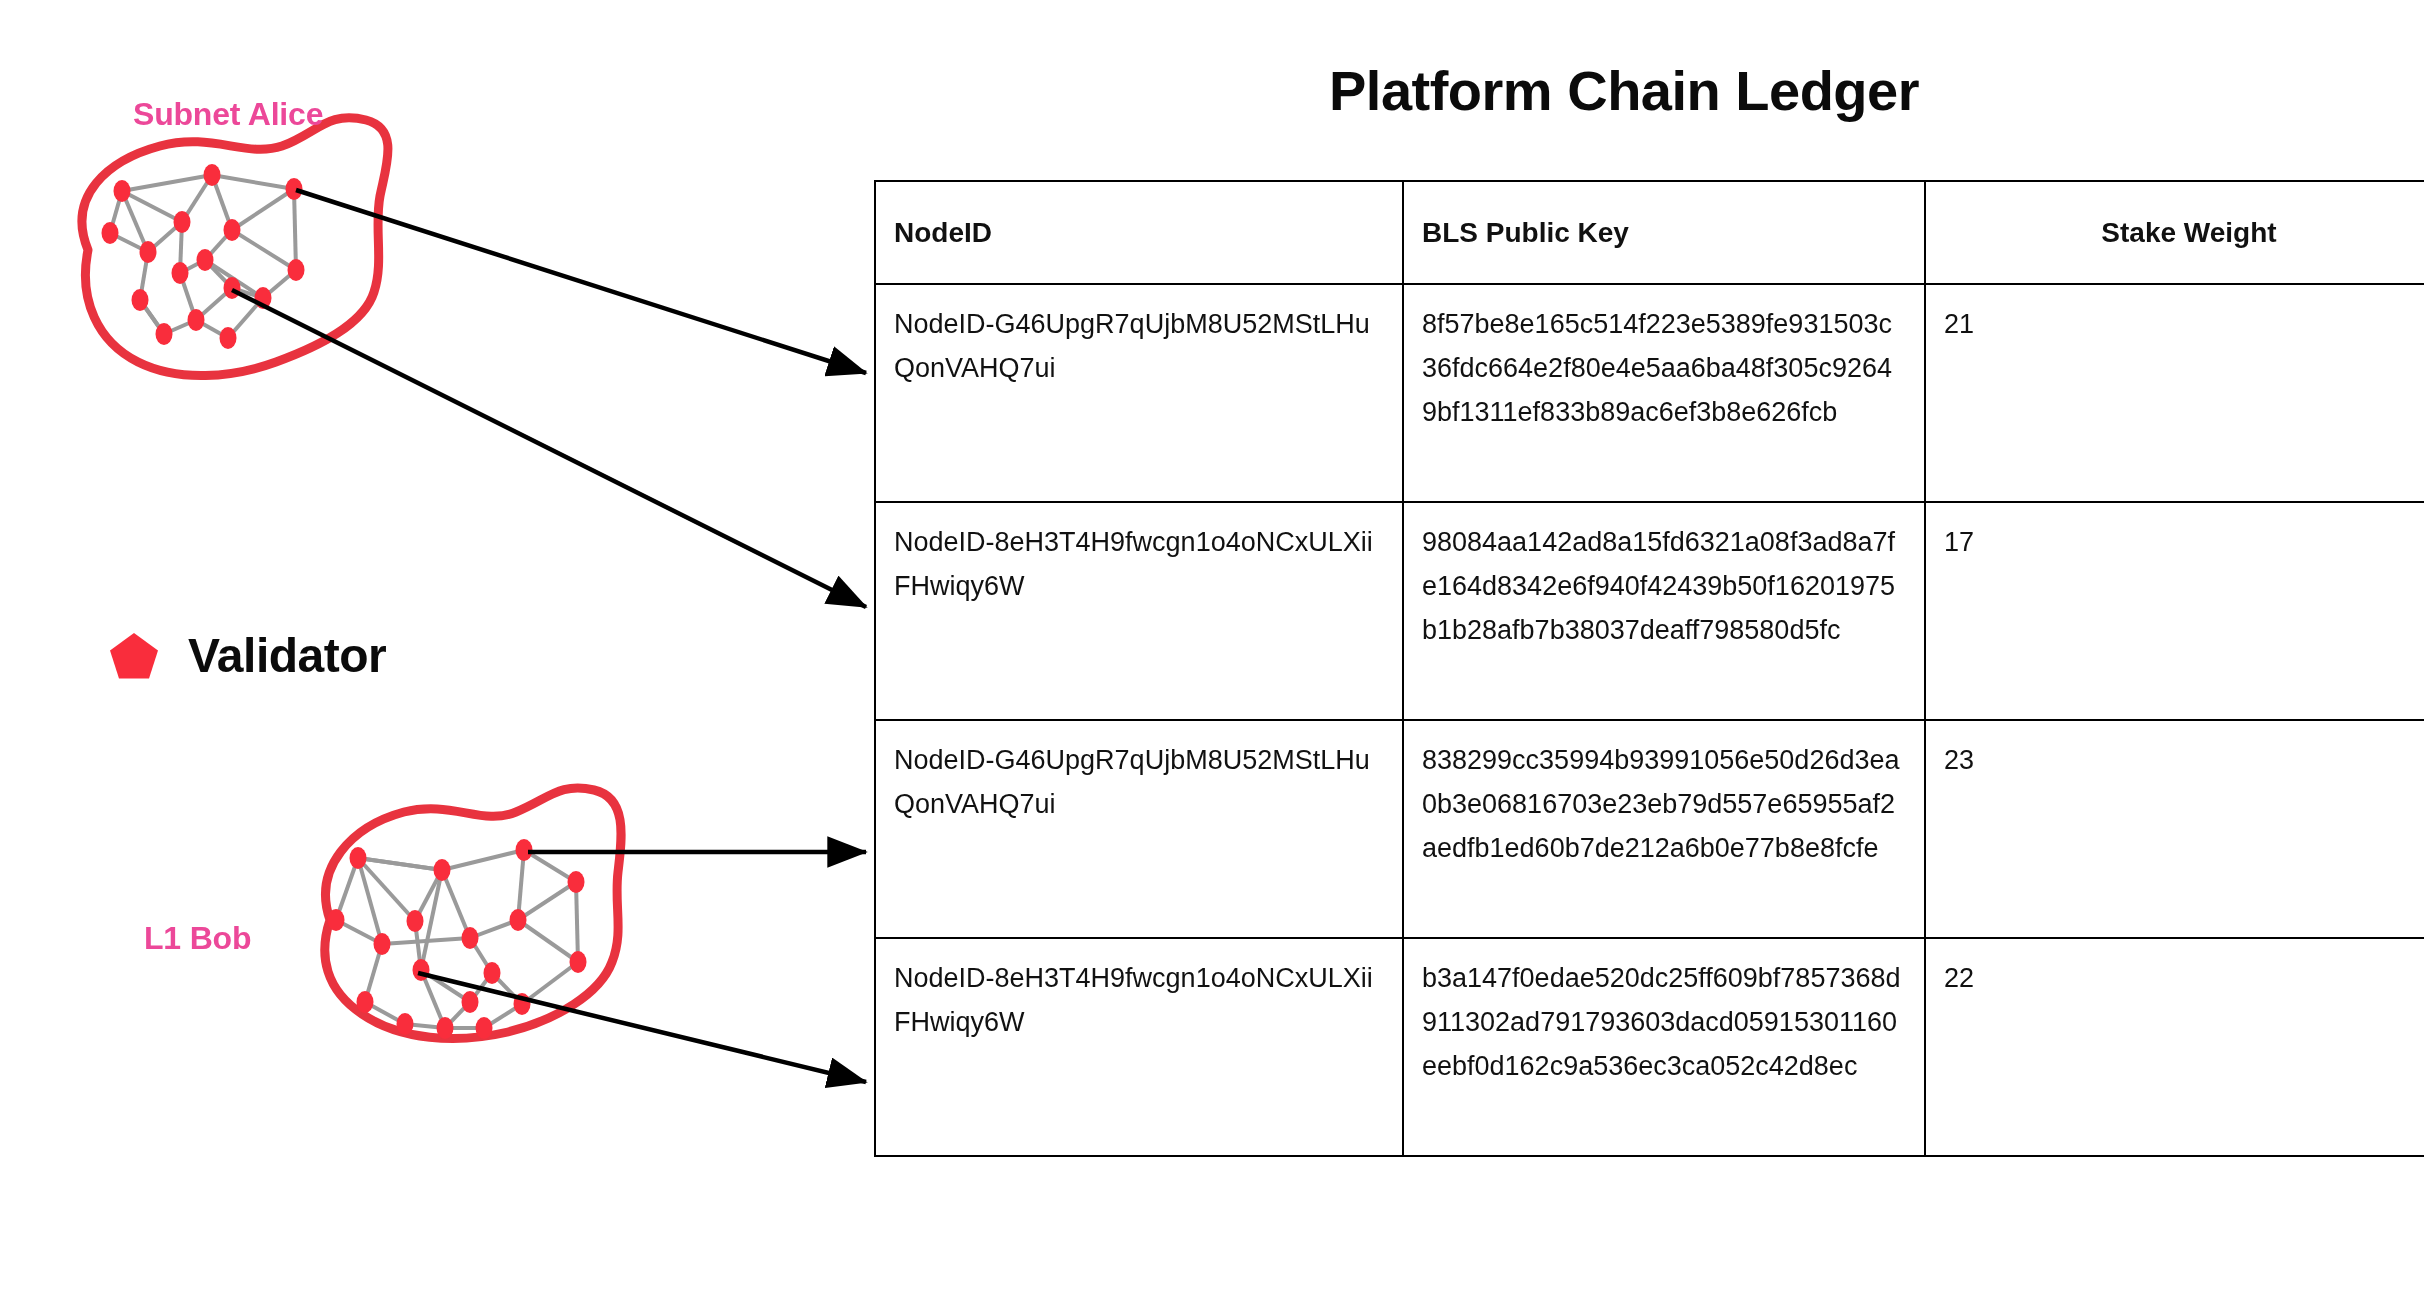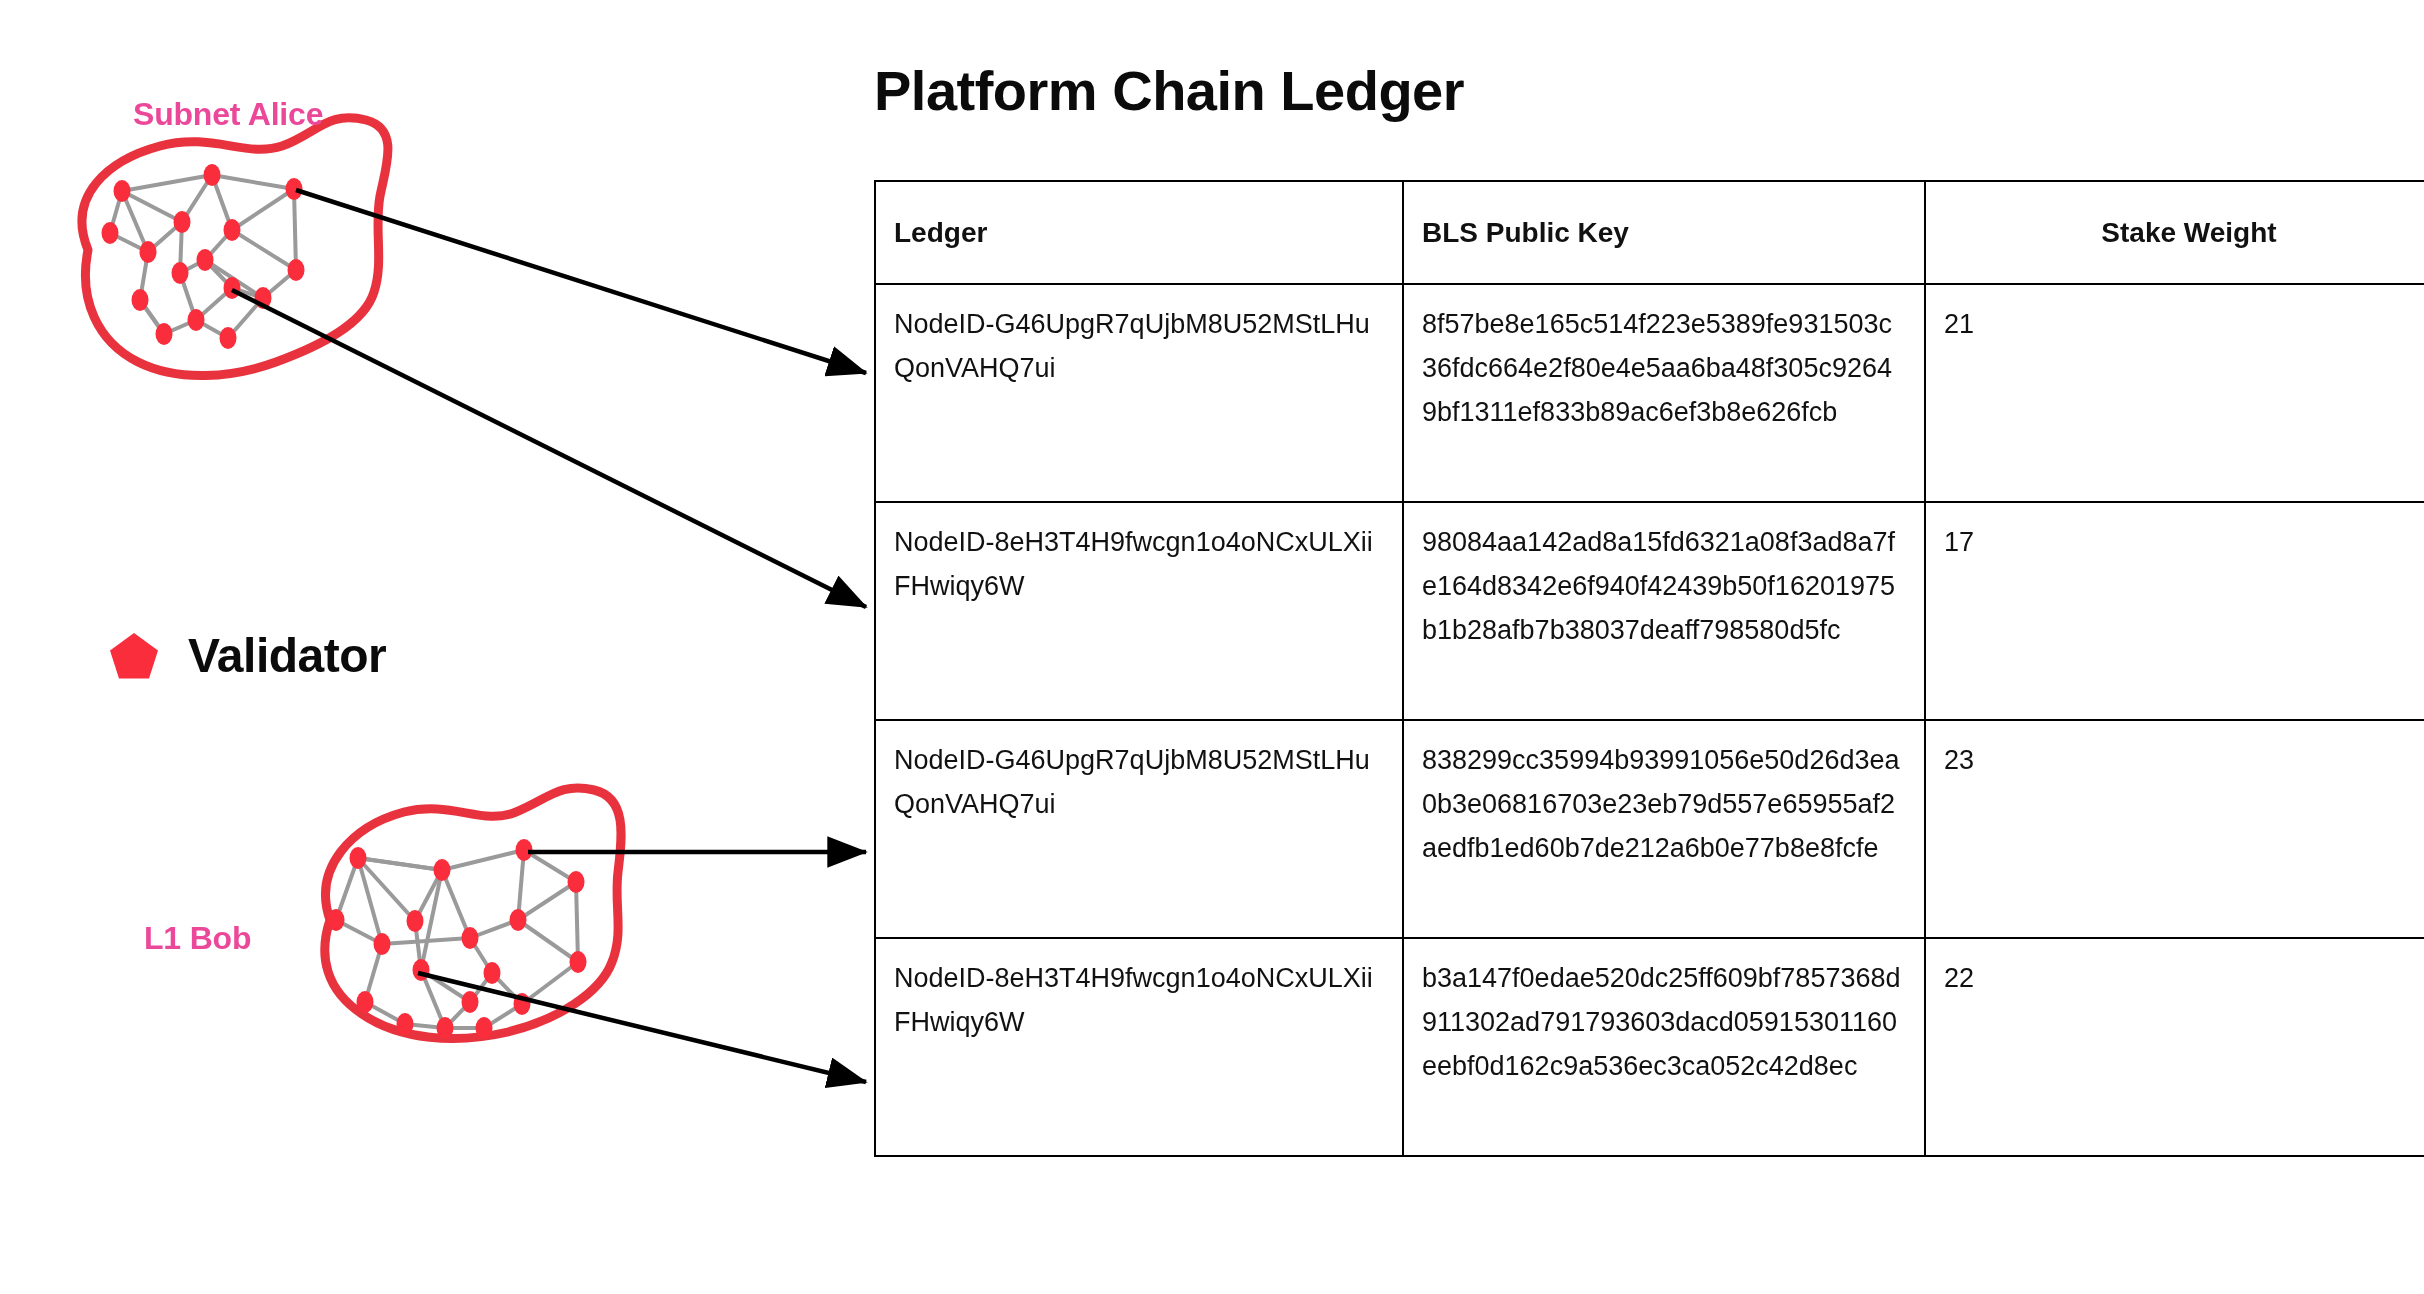--- a/index.html
+++ b/index.html
@@ -59,20 +59,21 @@
     color: #0b0b0b;
     letter-spacing: -0.5px;
   }
 
   
   #ledger-title {
     position: absolute;
     left: 874px;
     top: 58px;
     width: 1500px;
+    text-align: center;
     font-size: 56px;
     font-weight: bold;
     color: #0b0b0b;
     letter-spacing: -0.5px;
   }
 
   
   #ledger-table {
     position: absolute;
     left: 874px;
@@ -264,21 +265,21 @@
     <polygon points="26,2 50,19.5 41,47.5 11,47.5 2,19.5" fill="#f92d3c"></polygon>
   </svg>
   <span class="legend-text">Validator</span>
 </div>
 
 <div id="ledger-title">Platform Chain Ledger</div>
 
 <table id="ledger-table">
   <thead>
     <tr>
-      <th class="col-nodeid">Ledger</th>
+      <th class="col-nodeid">NodeID</th>
       <th class="col-bls">BLS Public Key</th>
       <th class="col-stake">Stake Weight</th>
     </tr>
   </thead>
   <tbody>
     <tr class="row-body">
       <td class="cell-nodeid">NodeID-G46UpgR7qUjbM8U52MStLHuQonVAHQ7ui</td>
       <td class="cell-bls">8f57be8e165c514f223e5389fe931503c36fdc664e2f80e4e5aa6ba48f305c92649bf1311ef833b89ac6ef3b8e626fcb</td>
       <td class="cell-stake">21</td>
     </tr>

